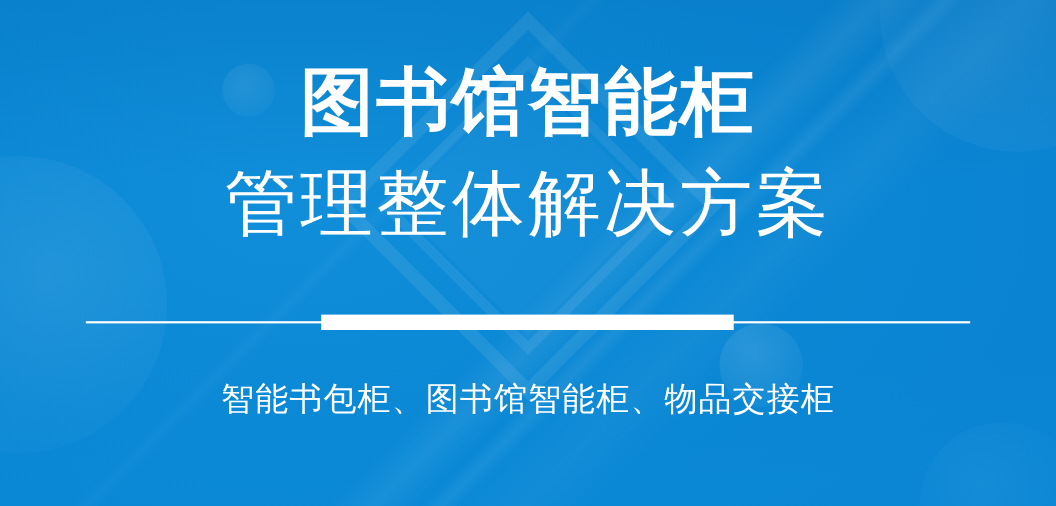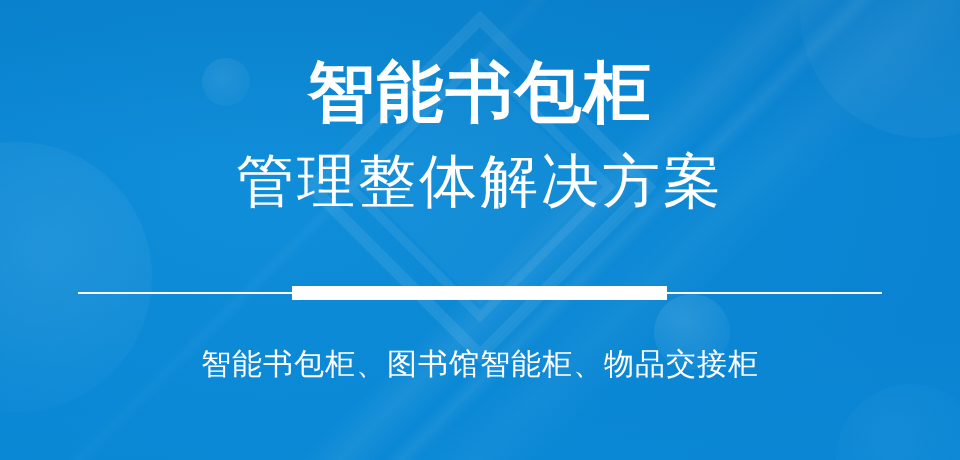--- a/index.html
+++ b/index.html
@@ -139,21 +139,21 @@
   }
 
   .title-sub {
     margin: 0;
     position: absolute;
     top: 152px;
     left: 0;
     right: 0;
     text-align: center;
     color: #ffffff;
-    font-size: 58px;
+    font-size: 66px;
     line-height: 1;
     font-weight: 300;
     letter-spacing: 3px;
     white-space: nowrap;
   }
 
   
   .divider {
     position: absolute;
     top: 286px;
@@ -212,21 +212,21 @@
   <div class="deco-circle circle-left-big"></div>
   <div class="deco-circle circle-top-small"></div>
   <div class="deco-circle circle-topright"></div>
   <div class="deco-circle circle-right-mid"></div>
   <div class="deco-circle circle-bottomright"></div>
 
   <div class="bg-vignette"></div>
 
   <div class="content">
 
-    <h1 class="title-main">智能书包柜</h1>
+    <h1 class="title-main">图书馆智能柜</h1>
 
     <h2 class="title-sub">管理整体解决方案</h2>
 
     <div class="divider">
       <div class="divider-line"></div>
       <div class="divider-bar"></div>
     </div>
 
     <p class="tagline">智能书包柜、图书馆智能柜、物品交接柜</p>
 

